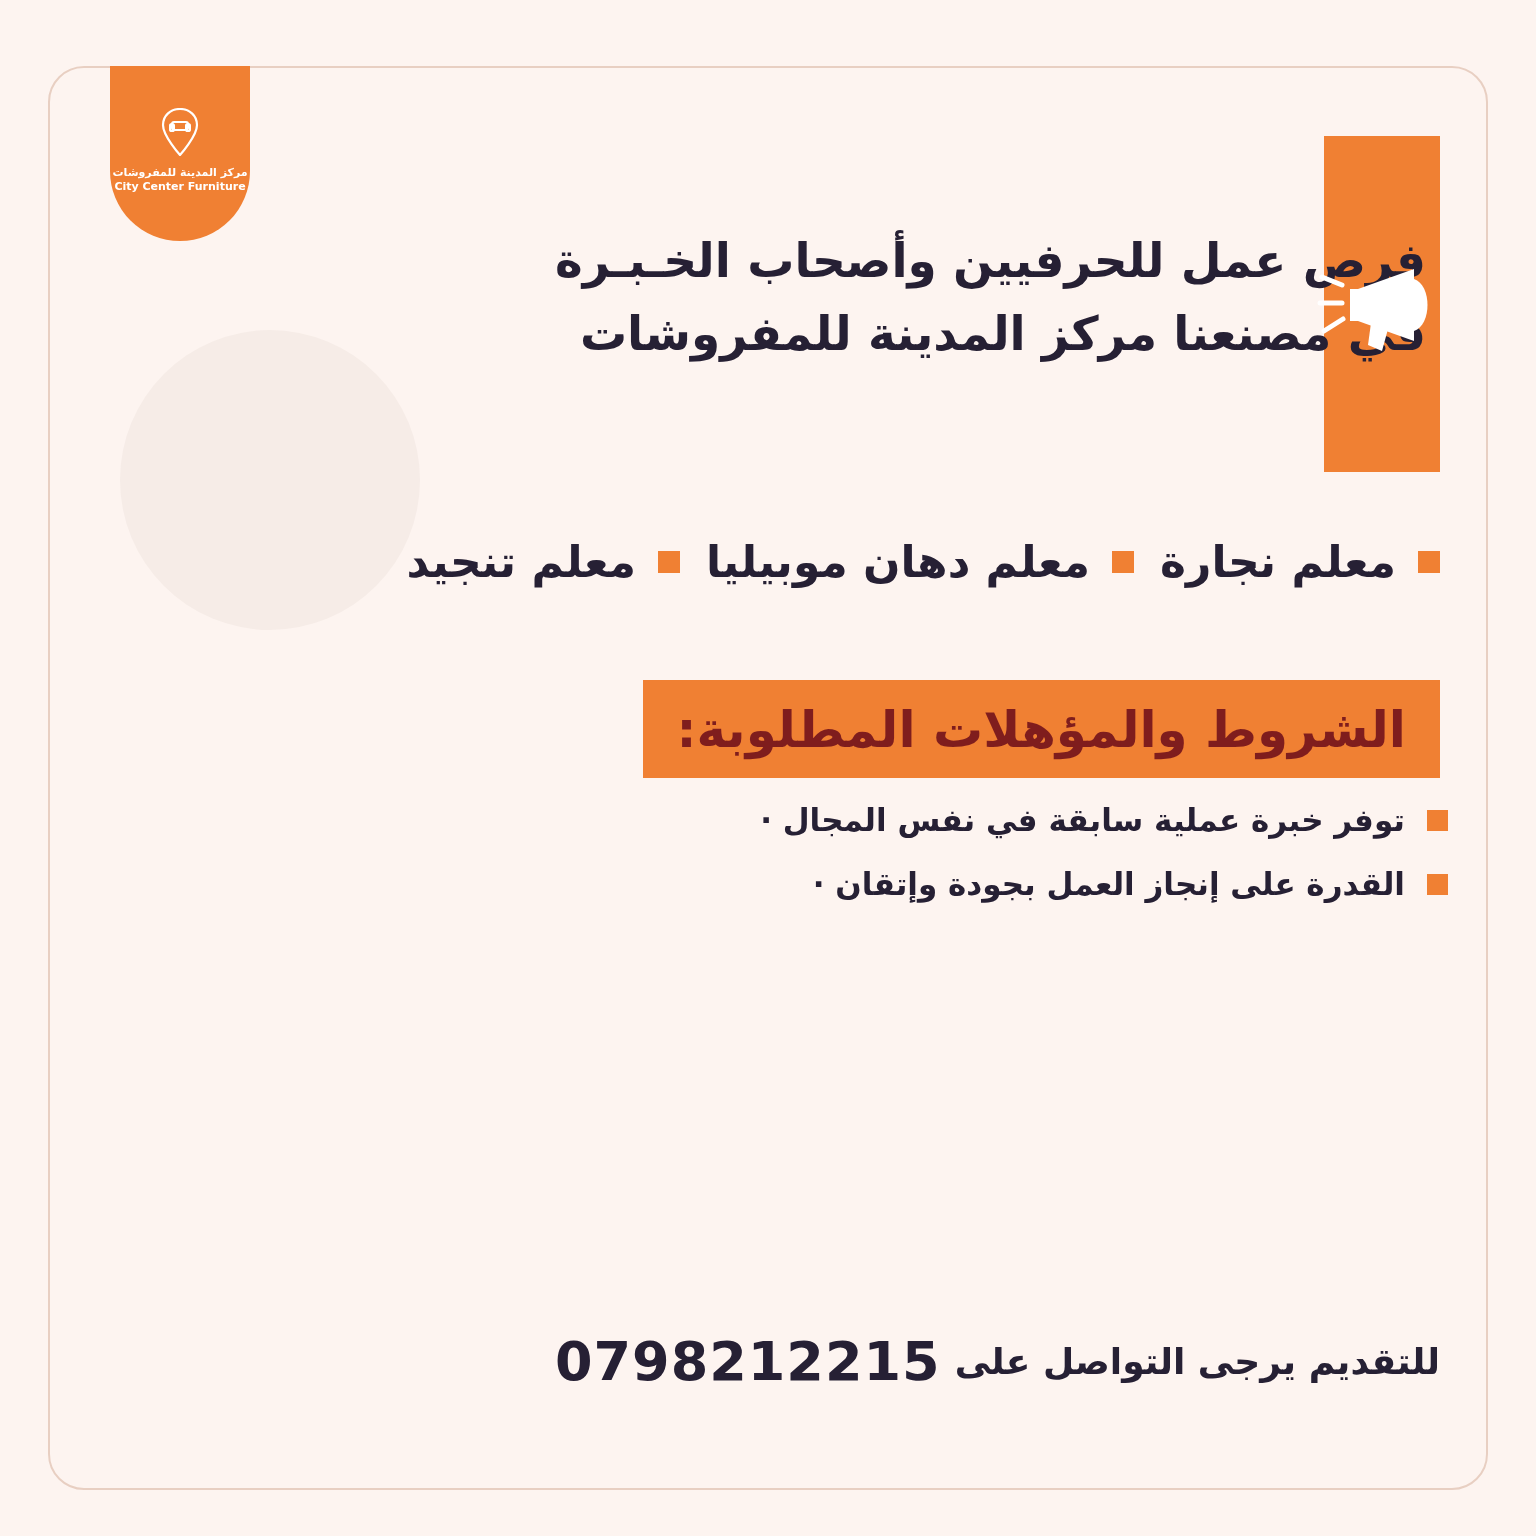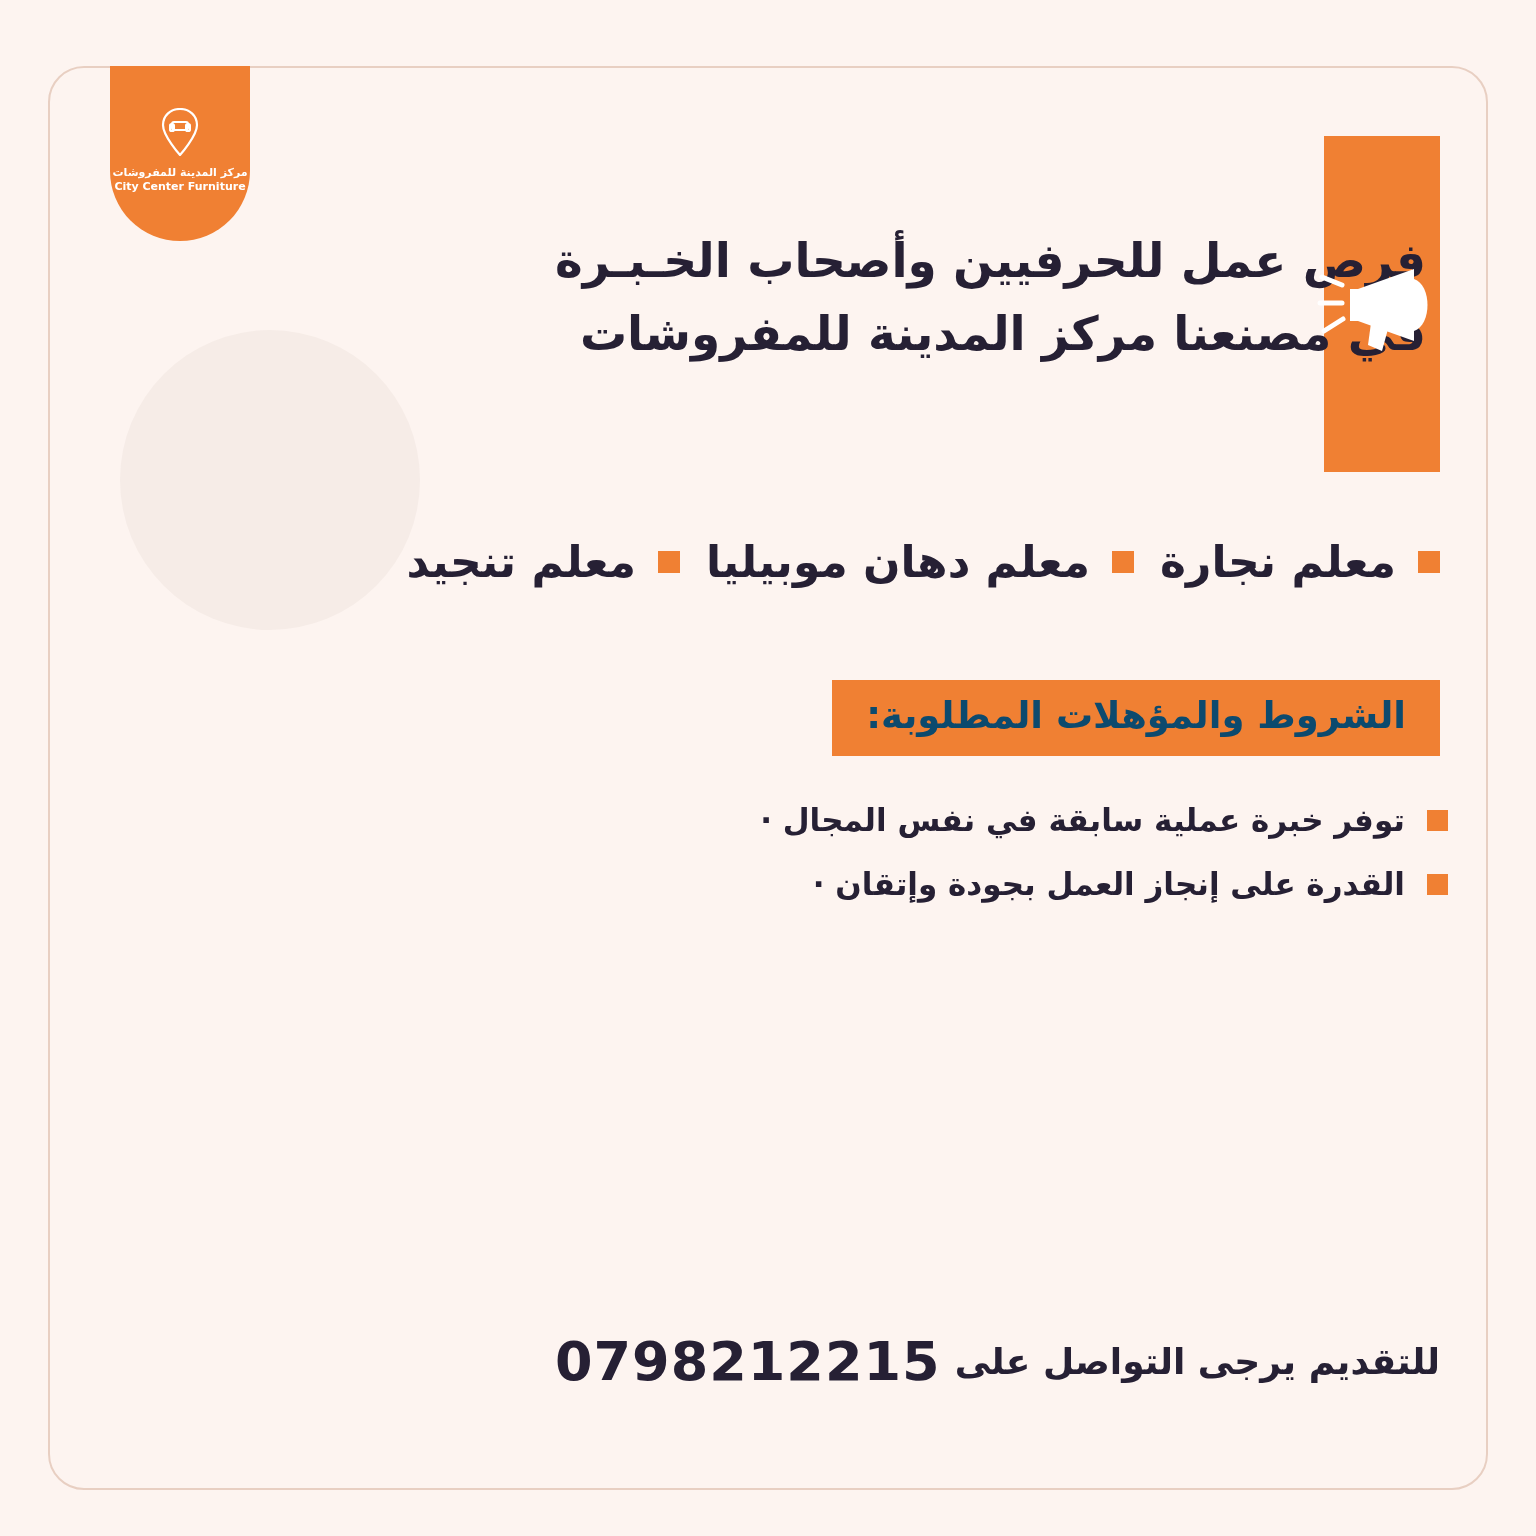--- a/index.html
+++ b/index.html
@@ -140,24 +140,24 @@
     white-space: nowrap;
     letter-spacing: 1px;
   }
 
   
   .section-heading {
     position: absolute;
     right: 96px;
     top: 680px;
     background: #f08033;
-    color: #0c4a6e;
-    font-size: 37px;
-    font-weight: bold;
-    padding: 14px 34px 18px 34px;
+    color: #7f1d1d;
+    font-size: 50px;
+    font-weight: bold;
+    padding: 20px 34px 18px 34px;
     z-index: 2;
     line-height: 1.2;
   }
 
   
   .requirements {
     position: absolute;
     right: 88px;
     left: 300px;
     top: 800px;

